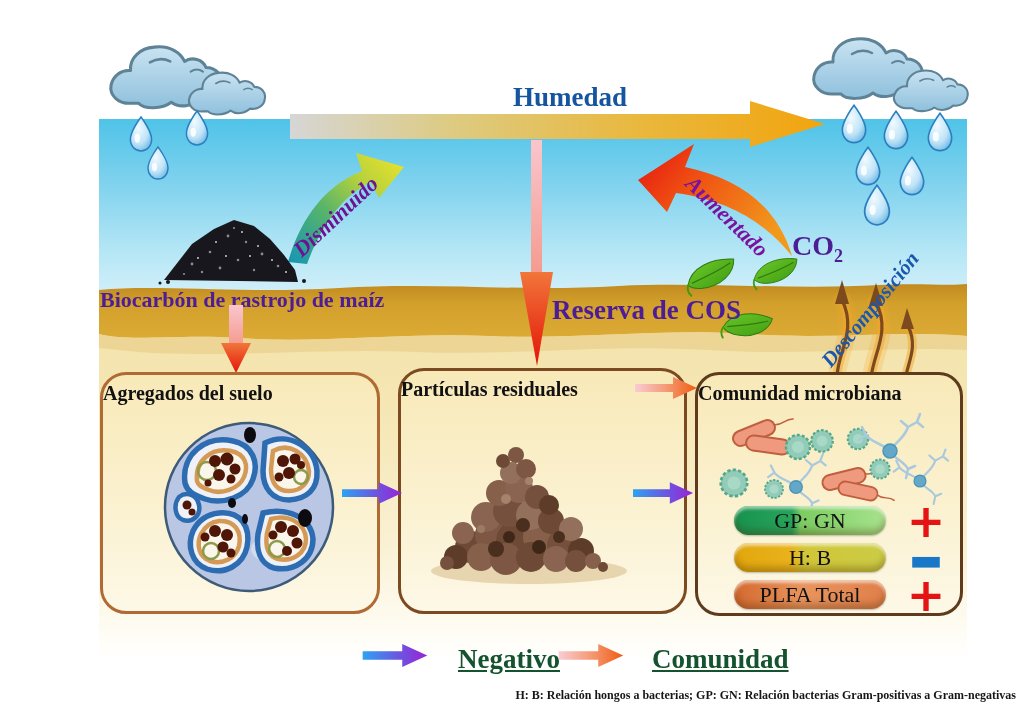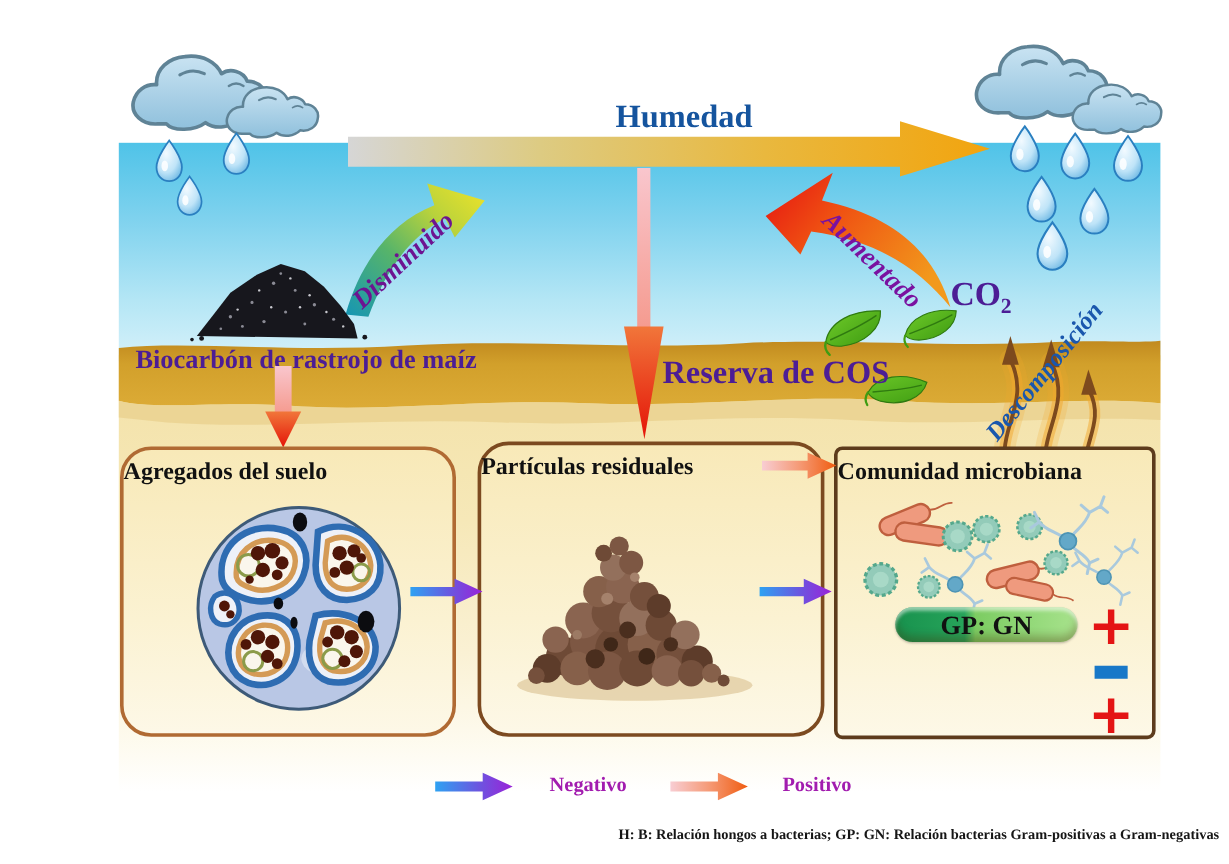--- a/index.html
+++ b/index.html
@@ -10,39 +10,39 @@
   .sky{left:99px;top:119px;width:868px;height:182px;
        background:linear-gradient(180deg,#4fc3e8 0%,#7fd2ee 35%,#b4e6f5 72%,#d6f1fa 100%);}
   .sand{left:99px;top:296px;width:868px;height:364px;
        background:linear-gradient(180deg,#f3e1a7 0%,#f6e8b8 38%,#faf1d4 68%,#fefcf3 92%,#ffffff 100%);}
   .lbl{color:#4c1d95;font-weight:bold;}
   .title-humedad{left:430px;top:82px;width:280px;text-align:center;font-size:27px;color:#15549e;font-weight:bold;}
   .rot{font-weight:bold;font-style:italic;white-space:nowrap;}
   .lbl-dis{left:297px;top:240px;font-size:22px;color:#6d1391;transform:rotate(-43deg);transform-origin:0 50%;}
   .lbl-aum{left:689px;top:167px;font-size:22px;color:#7a12a0;transform:rotate(44deg);transform-origin:0 50%;}
   .lbl-desc{left:826px;top:352px;font-size:21px;color:#1a57ad;transform:rotate(-51deg);transform-origin:0 50%;}
-  .lbl-biochar{left:100px;top:287px;width:310px;font-size:22px;text-align:center;}
+  .lbl-biochar{left:100px;top:287px;width:310px;font-size:22px;}
   .lbl-reserva{left:552px;top:295px;font-size:27px;}
   .lbl-co2{left:792px;top:230px;font-size:28px;}
   .lbl-co2 sub{font-size:18px;}
   .box{border-radius:26px;background:linear-gradient(180deg,#f8e9b8 0%,#fbf2d2 60%,#fdf8e7 100%);}
   .box1{left:100px;top:372px;width:274px;height:236px;border:3px solid #b06a33;}
   .box2{left:398px;top:368px;width:262px;height:240px;border:3px solid #7c4a20;padding-left:21px;}
-  .box3{left:695px;top:372px;width:262px;height:238px;border:3.5px solid #5d3b1c;border-radius:7px;}
+  .box3{left:695px;top:372px;width:262px;height:238px;border:3.5px solid #5d3b1c;border-radius:24px;}
   .box-title{position:absolute;left:0;right:0;top:8px;text-align:left;font-size:20px;font-weight:bold;color:#111;line-height:1.08;}
-  .bar{position:absolute;left:48px;width:152px;height:29px;border-radius:15px;
-       text-align:center;font-size:22px;font-weight:bold;color:#111;line-height:29px;
+  .bar{position:absolute;left:36px;width:152px;height:29px;border-radius:15px;
+       text-align:center;font-size:22px;font-weight:normal;color:#111;line-height:29px;
        box-shadow:inset 0 3px 3px rgba(255,255,255,.55), inset 0 -5px 7px rgba(70,40,0,.32), 0 1px 2px rgba(0,0,0,.25);}
   .bar-gp{top:131px;background:linear-gradient(90deg,#18924e 0%,#27a45a 38%,#7ccc62 44%,#96da7c 78%,#a8e28c 100%);}
   .bar-hb{top:168px;background:linear-gradient(90deg,#e1a70c 0%,#eab31c 38%,#d2c637 46%,#cbcc46 100%);}
   .bar-plfa{top:205px;background:linear-gradient(90deg,#d4692f 0%,#e8945e 45%,#e07f4a 100%);}
   .sign{position:absolute;left:200px;width:56px;text-align:center;font-family:"DejaVu Sans",sans-serif;font-weight:900;}
   .sign-plus{color:#e41414;font-size:46px;line-height:40px;}
   .sign-minus{color:#1878c8;font-size:44px;line-height:34px;transform:scaleY(2.1);}
-  .legend-label{font-size:17px;font-weight:bold;color:#a21caf;}
+  .legend-label{font-size:27px;font-weight:bold;color:#14532d;text-decoration:underline;}
   .footnote{left:0;right:0;top:688px;text-align:right;font-size:12px;font-weight:bold;color:#161616;}
 </style>
 </head>
 <body>
 
 <div id="canvas">
 
   <svg width="0" height="0" class="abs">
     <defs>
       <linearGradient id="cloudGrad" x1="0" y1="0" x2="0" y2="1">
@@ -400,20 +400,22 @@
       <use href="#branchShape" transform="translate(178,34)"></use>
       <use href="#coccusShape" transform="translate(22,66) scale(1.1)"></use>
       <use href="#branchShape" transform="translate(84,70) scale(0.9)"></use>
       <use href="#coccusShape" transform="translate(62,72) scale(0.75)"></use>
       <use href="#rodShape" transform="translate(132,62) rotate(-14)"></use>
       <use href="#rodShape" transform="translate(146,74) rotate(12) scale(0.9)"></use>
       <use href="#coccusShape" transform="translate(168,52) scale(0.8)"></use>
       <use href="#branchShape" transform="translate(208,64) scale(0.85)"></use>
     </svg>
     <div class="bar bar-gp">GP: GN</div>
+    <div class="bar bar-hb">H: B</div>
+    <div class="bar bar-plfa">PLFA Total</div>
     <div class="sign sign-plus" style="top:126px;">+</div>
     <div class="sign sign-minus" style="top:168px;">−</div>
     <div class="sign sign-plus" style="top:200px;">+</div>
   </div>
 
   <svg class="abs" style="left:342px;top:481px;" width="62" height="24" viewBox="0 0 64 24">
     <use href="#blockArrow" fill="url(#negGrad)"></use>
   </svg>
   <svg class="abs" style="left:633px;top:481px;" width="62" height="24" viewBox="0 0 64 24">
     <use href="#blockArrow" fill="url(#negGrad)"></use>
@@ -422,17 +424,17 @@
     <use href="#blockArrow" fill="url(#posGrad)"></use>
   </svg>
 
   <svg class="abs" style="left:362px;top:643px;" width="68" height="25" viewBox="0 0 64 24">
     <use href="#blockArrow" fill="url(#negGrad)"></use>
   </svg>
   <div class="abs legend-label" style="left:458px;top:644px;">Negativo</div>
   <svg class="abs" style="left:558px;top:643px;" width="68" height="25" viewBox="0 0 64 24">
     <use href="#blockArrow" fill="url(#posGrad)"></use>
   </svg>
-  <div class="abs legend-label" style="left:652px;top:644px;">Positivo</div>
+  <div class="abs legend-label" style="left:652px;top:644px;">Comunidad</div>
 
   <div class="abs footnote">H: B: Relación hongos a bacterias; GP: GN: Relación bacterias Gram-positivas a Gram-negativas</div>
 
 </div>
 
 </body></html>

